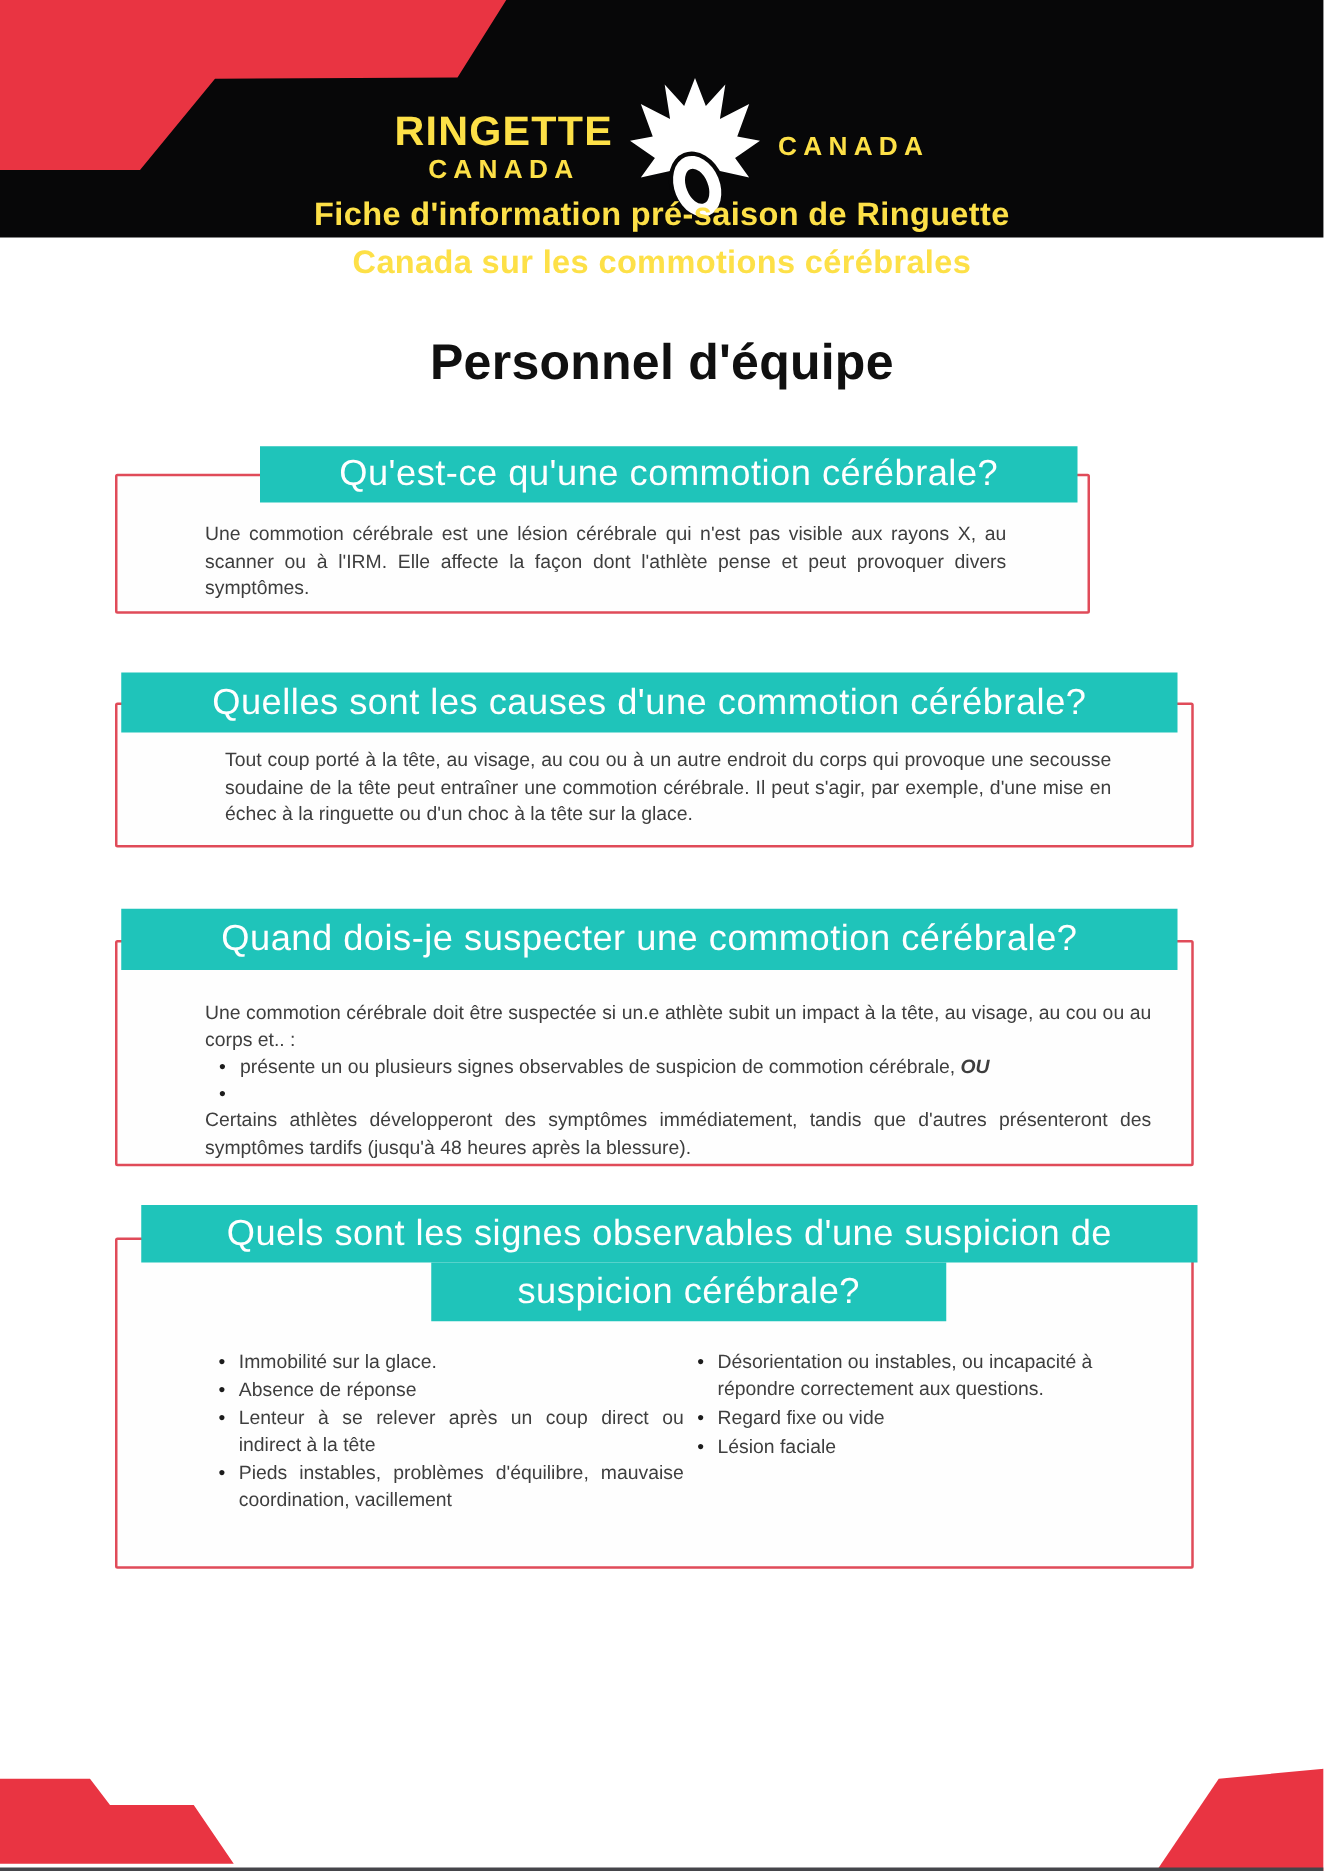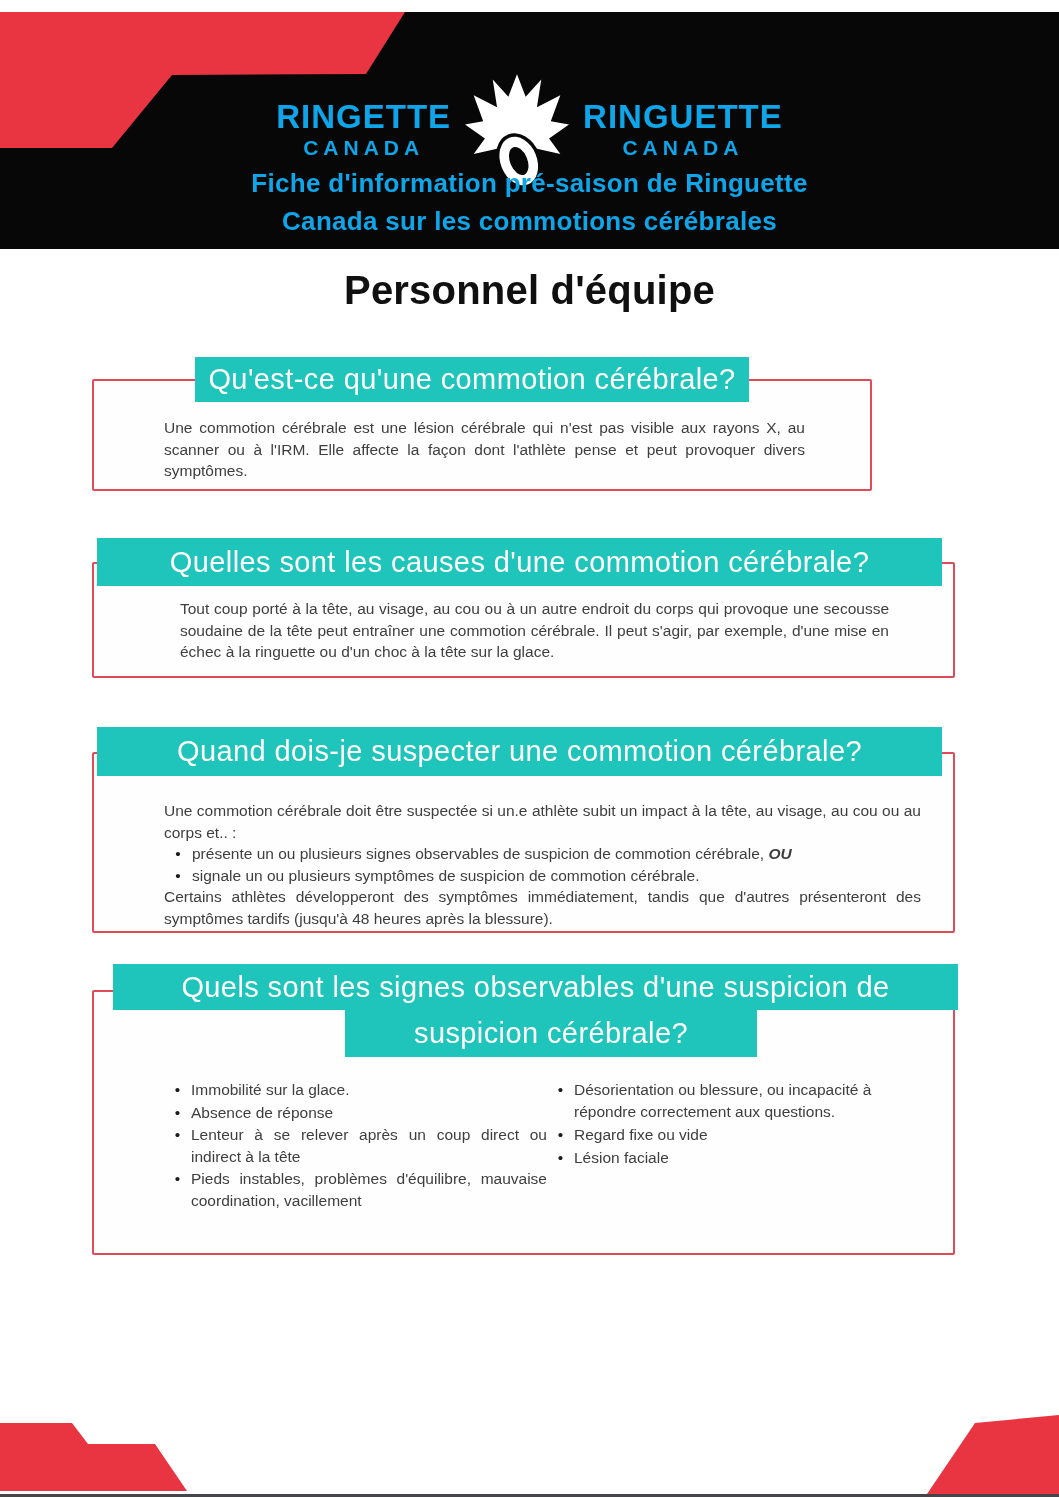--- a/index.html
+++ b/index.html
@@ -1,37 +1,37 @@
 <!DOCTYPE html>
 <html lang="fr"><head>
 <meta charset="utf-8">
 <style>
   html,body{margin:0;padding:0;background:#ffffff;}
   .page{
     position:relative;width:1059px;height:1497px;background:#ffffff;
     font-family:"Liberation Sans",sans-serif;overflow:hidden;
   }
   
-  .header{position:absolute;left:0;top:12px;width:1059px;height:237px;background:#070708;color:#0ea5e9;}
+  .header{position:absolute;left:0;top:0;width:1059px;height:190px;background:#070708;color:#fde047;}
   .header-shape{position:absolute;left:0;top:0;}
   .logo-row{position:absolute;left:0;top:52px;width:1059px;display:flex;justify-content:center;align-items:center;gap:14px;}
   .logo-text{display:flex;flex-direction:column;align-items:center;}
   .logo-line1{font-size:33px;font-weight:800;letter-spacing:1px;line-height:36px;}
   .logo-line2{font-size:21px;font-weight:800;letter-spacing:5px;line-height:26px;}
   .leaf-wrap{width:104px;height:122px;margin-top:10px;}
   .subtitle{position:absolute;left:0;top:152px;width:1059px;text-align:center;font-weight:700;font-size:26px;line-height:38px;letter-spacing:0.3px;}
   
   .page-title{position:absolute;left:0;top:268px;width:1059px;text-align:center;font-size:40px;font-weight:700;color:#101010;letter-spacing:0.2px;}
   
   .card{position:absolute;background:#fefefe;border:2px solid #e04b59;border-radius:2px;box-sizing:border-box;}
   .banner{position:absolute;background:#1fc4ba;color:#ffffff;display:flex;align-items:center;justify-content:center;
           font-size:29px;font-weight:300;letter-spacing:0.4px;white-space:nowrap;}
   .card-text{color:#3e3e3e;font-size:15.5px;line-height:21.5px;text-align:justify;}
   .card1{left:92px;top:379px;width:780px;height:112px;}
-  .banner1{left:195px;top:357px;width:554px;height:45px;}
+  .banner1{left:208px;top:357px;width:654px;height:45px;}
   .card1 .card-text{padding:36px 65px 0 70px;}
   .card2{left:92px;top:562px;width:863px;height:116px;}
   .banner2{left:97px;top:538px;width:845px;height:48px;}
   .card2 .card-text{padding:34px 64px 0 70px;margin-left:16px;}
   .card3{left:92px;top:752px;width:863px;height:181px;}
   .banner3{left:97px;top:727px;width:845px;height:49px;}
   .card3 .card-text{padding:46px 32px 0 70px;}
   .s3-bullet{display:flex;text-align:left;margin:0;}
   .s3-bullet .dot{width:28px;text-align:center;flex:0 0 28px;color:#1c1c1c;}
   .card4{left:92px;top:990px;width:863px;height:265px;}
@@ -73,21 +73,20 @@
           <polygon fill="#ffffff" points="42,60 60,78 78,60 72,112 48,112"></polygon>
           <g transform="rotate(-22 62 100)">
             <ellipse cx="62" cy="100" rx="25" ry="33" fill="#070708"></ellipse>
             <ellipse cx="62" cy="100" rx="21" ry="29" fill="#ffffff"></ellipse>
             <ellipse cx="62" cy="100" rx="10" ry="17" fill="#070708"></ellipse>
           </g>
         </svg>
       </div>
 
       <div class="logo-text">
-        <div class="logo-line1">RINGUETTE</div>
         <div class="logo-line2">CANADA</div>
       </div>
     </div>
 
     <div class="subtitle">
       <div>Fiche d'information pré-saison de Ringuette</div>
       <div>Canada sur les commotions cérébrales</div>
     </div>
   </div>
 
@@ -105,21 +104,20 @@
 
   <div class="card card3">
     <div class="card-text">
       <div>Une commotion cérébrale doit être suspectée si un.e athlète subit un impact à la tête, au visage, au cou ou au corps et.. :</div>
       <div class="s3-bullet">
         <span class="dot">•</span>
         <span><span>présente un ou plusieurs signes observables de suspicion de commotion cérébrale,</span>&nbsp;<b><i>OU</i></b></span>
       </div>
       <div class="s3-bullet">
         <span class="dot">•</span>
-        <span>signale un ou plusieurs symptômes de suspicion de commotion cérébrale.</span>
       </div>
       <div>Certains athlètes développeront des symptômes immédiatement, tandis que d'autres présenteront des symptômes tardifs (jusqu'à 48 heures après la blessure).</div>
     </div>
   </div>
   <div class="banner banner3">Quand dois-je suspecter une commotion cérébrale?</div>
 
   <div class="card card4">
     <div class="card-text">
       <div class="cols">
         <div class="col-left">
@@ -136,21 +134,21 @@
             <span class="li-text">Lenteur à se relever après un coup direct ou indirect à la tête</span>
           </div>
           <div class="li">
             <span class="dot">•</span>
             <span class="li-text">Pieds instables, problèmes d'équilibre, mauvaise coordination, vacillement</span>
           </div>
         </div>
         <div class="col-right">
           <div class="li">
             <span class="dot">•</span>
-            <span class="li-text">Désorientation ou blessure, ou incapacité à répondre correctement aux questions.</span>
+            <span class="li-text">Désorientation ou instables, ou incapacité à répondre correctement aux questions.</span>
           </div>
           <div class="li">
             <span class="dot">•</span>
             <span class="li-text">Regard fixe ou vide</span>
           </div>
           <div class="li">
             <span class="dot">•</span>
             <span class="li-text">Lésion faciale</span>
           </div>
         </div>

